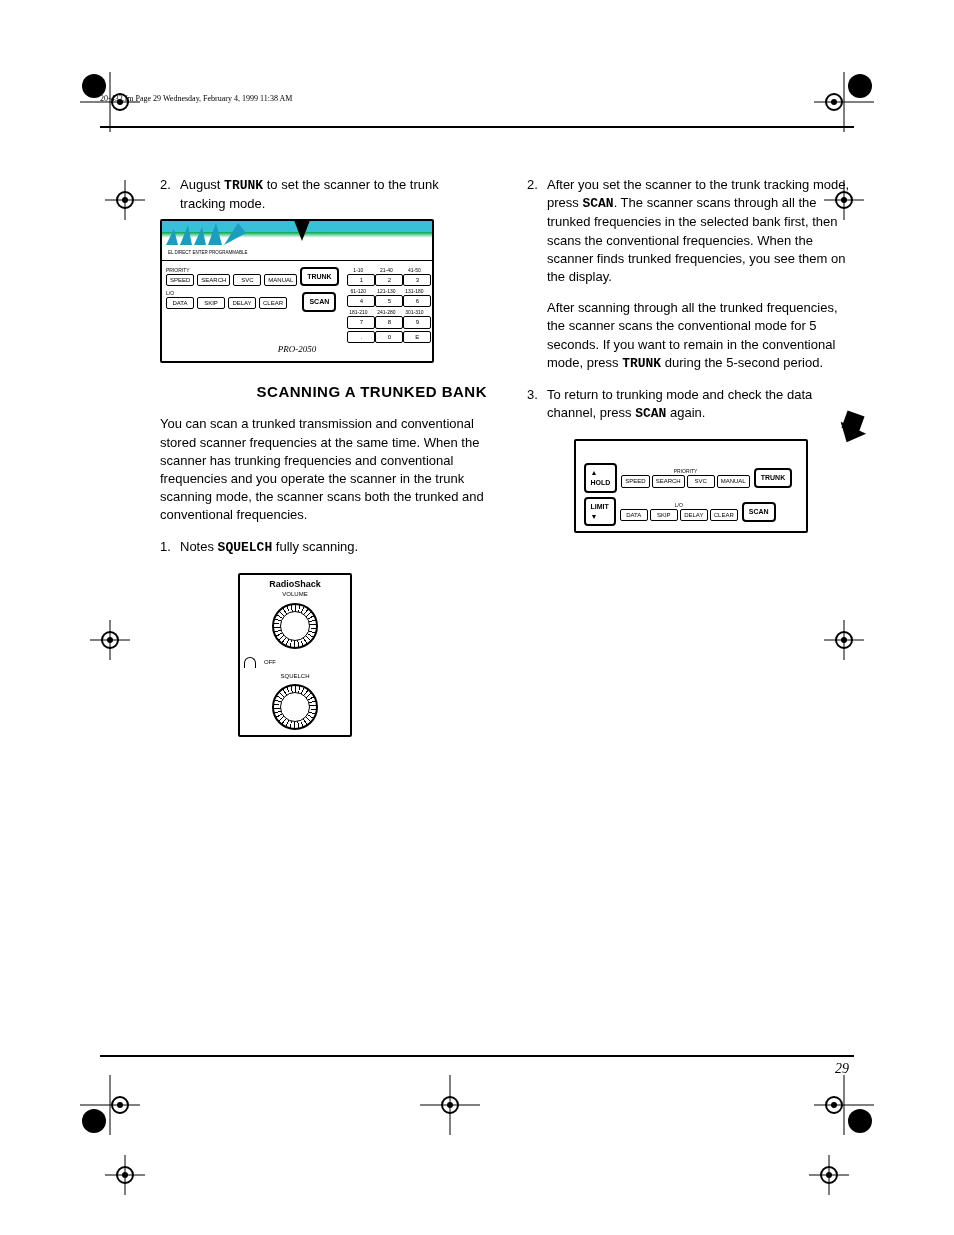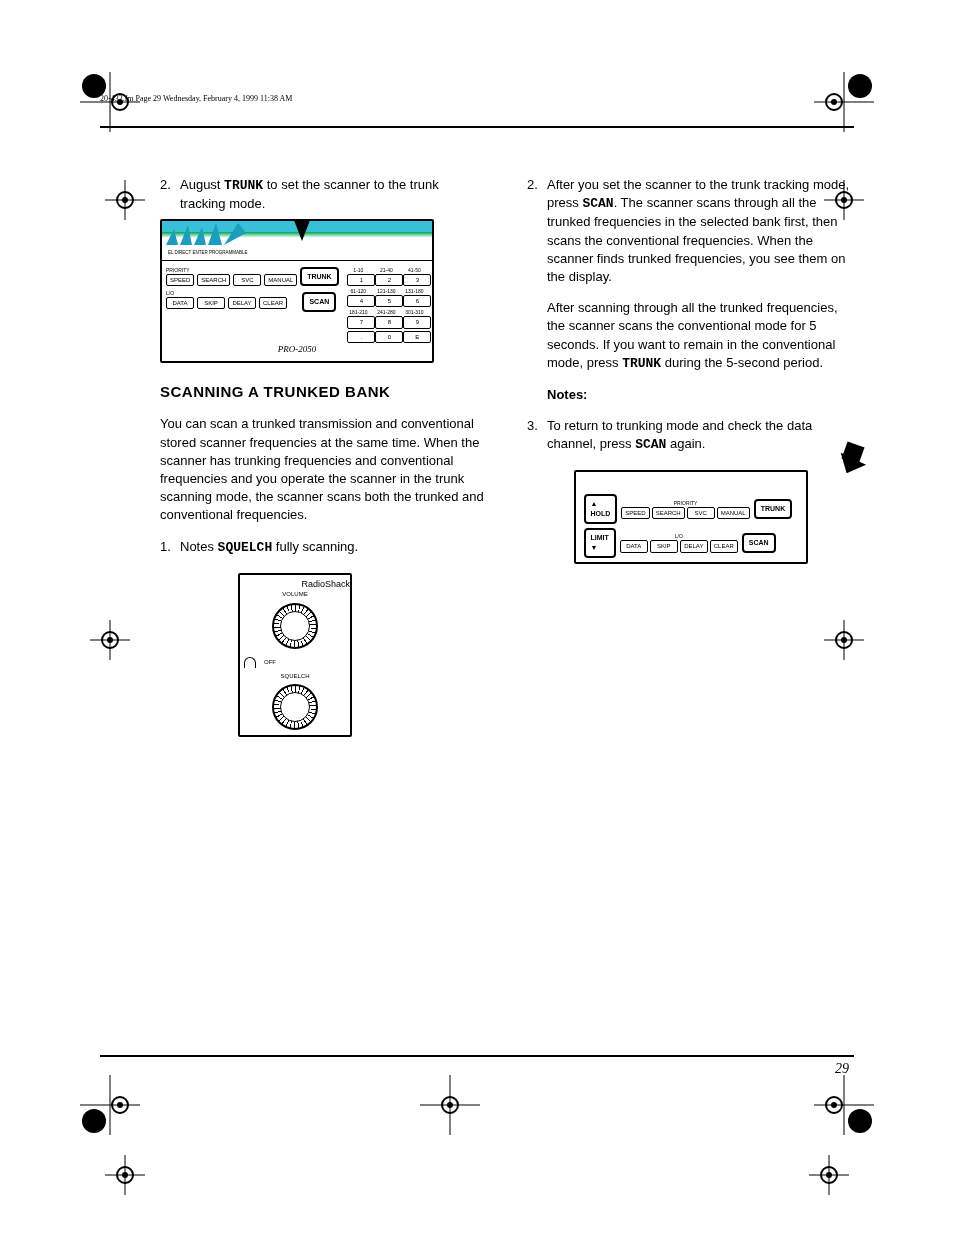--- a/index.html
+++ b/index.html
@@ -100,21 +100,21 @@
     content: ""; position: absolute; top: 6px; left: 6px; right: 6px; bottom: 6px;
     background: #fff; border-radius: 50%; border: 1px solid #000;
   }
   .fig2 .lbl { font-size: 6px; text-align: center; }
   .fig3 {
     width: 230px; height: 90px; margin-top: 6px; position: relative;
   }
   .fig3-inner { position: absolute; top: 18px; left: 8px; right: 8px; bottom: 8px; }
   .fig3-row { display: flex; gap: 4px; align-items: center; margin: 4px 0; }
   .fig3 .lbl-sm { font-size: 5px; text-align: center; display: block; }
-  .sec-title { font-size: 15px; font-weight: bold; letter-spacing: 0.5px; }
+  .sec-title { font-size: 15px; font-weight: bold; letter-spacing: 0.5px; text-align: right; }
   .page-num {
     position: absolute;
     bottom: 158px;
     right: 105px;
     font-size: 14px;
     font-style: italic;
     font-family: Georgia, serif;
   }
   .footer-line {
     position: absolute;
@@ -304,21 +304,21 @@
 
       <div class="step">
         <div class="num">1.</div>
         <div class="txt">
           <span>Notes </span><span class="tt">SQUELCH</span><span> fully scanning.</span>
         </div>
       </div>
 
       <div style="width:270px;display:flex;justify-content:center;">
         <div class="figure fig2">
-          <div style="text-align:right;font-weight:normal;font-size:9px;padding-top:3px;">RadioShack</div>
+          <div style="text-align:center;font-weight:bold;font-size:9px;padding-top:3px;">RadioShack</div>
           <div class="lbl">VOLUME</div>
           <div class="knob"></div>
           <div style="display:flex;align-items:center;gap:4px;">
             <div class="headphone"></div>
             <div style="flex:1;">
               <div class="lbl" style="text-align:left;">OFF</div>
             </div>
           </div>
           <div class="lbl">SQUELCH</div>
           <div class="knob"></div>
@@ -333,23 +333,20 @@
         <div class="num">2.</div>
         <div class="txt">
           <span>After you set the scanner to the trunk tracking mode, press </span><span class="tt">SCAN</span><span>. The scanner scans through all the trunked frequencies in the selected bank first, then scans the conventional frequencies. When the scanner finds trunked frequencies, you see them on the display.</span>
         </div>
       </div>
 
       <p style="margin-left:20px;">
         <span>After scanning through all the trunked frequencies, the scanner scans the conventional mode for 5 seconds. If you want to remain in the conventional mode, press </span><span class="tt">TRUNK</span><span> during the 5-second period.</span>
       </p>
 
-      <p style="margin-left:20px;">
-        <span class="note-label">Notes:</span>
-      </p>
 
 
       <div class="step">
         <div class="num">3.</div>
         <div class="txt">
           <span>To return to trunking mode and check the data channel, press </span><span class="tt">SCAN</span><span> again.</span>
         </div>
       </div>
 
       <div style="width:100%;display:flex;justify-content:center;margin-top:10px;position:relative;">

